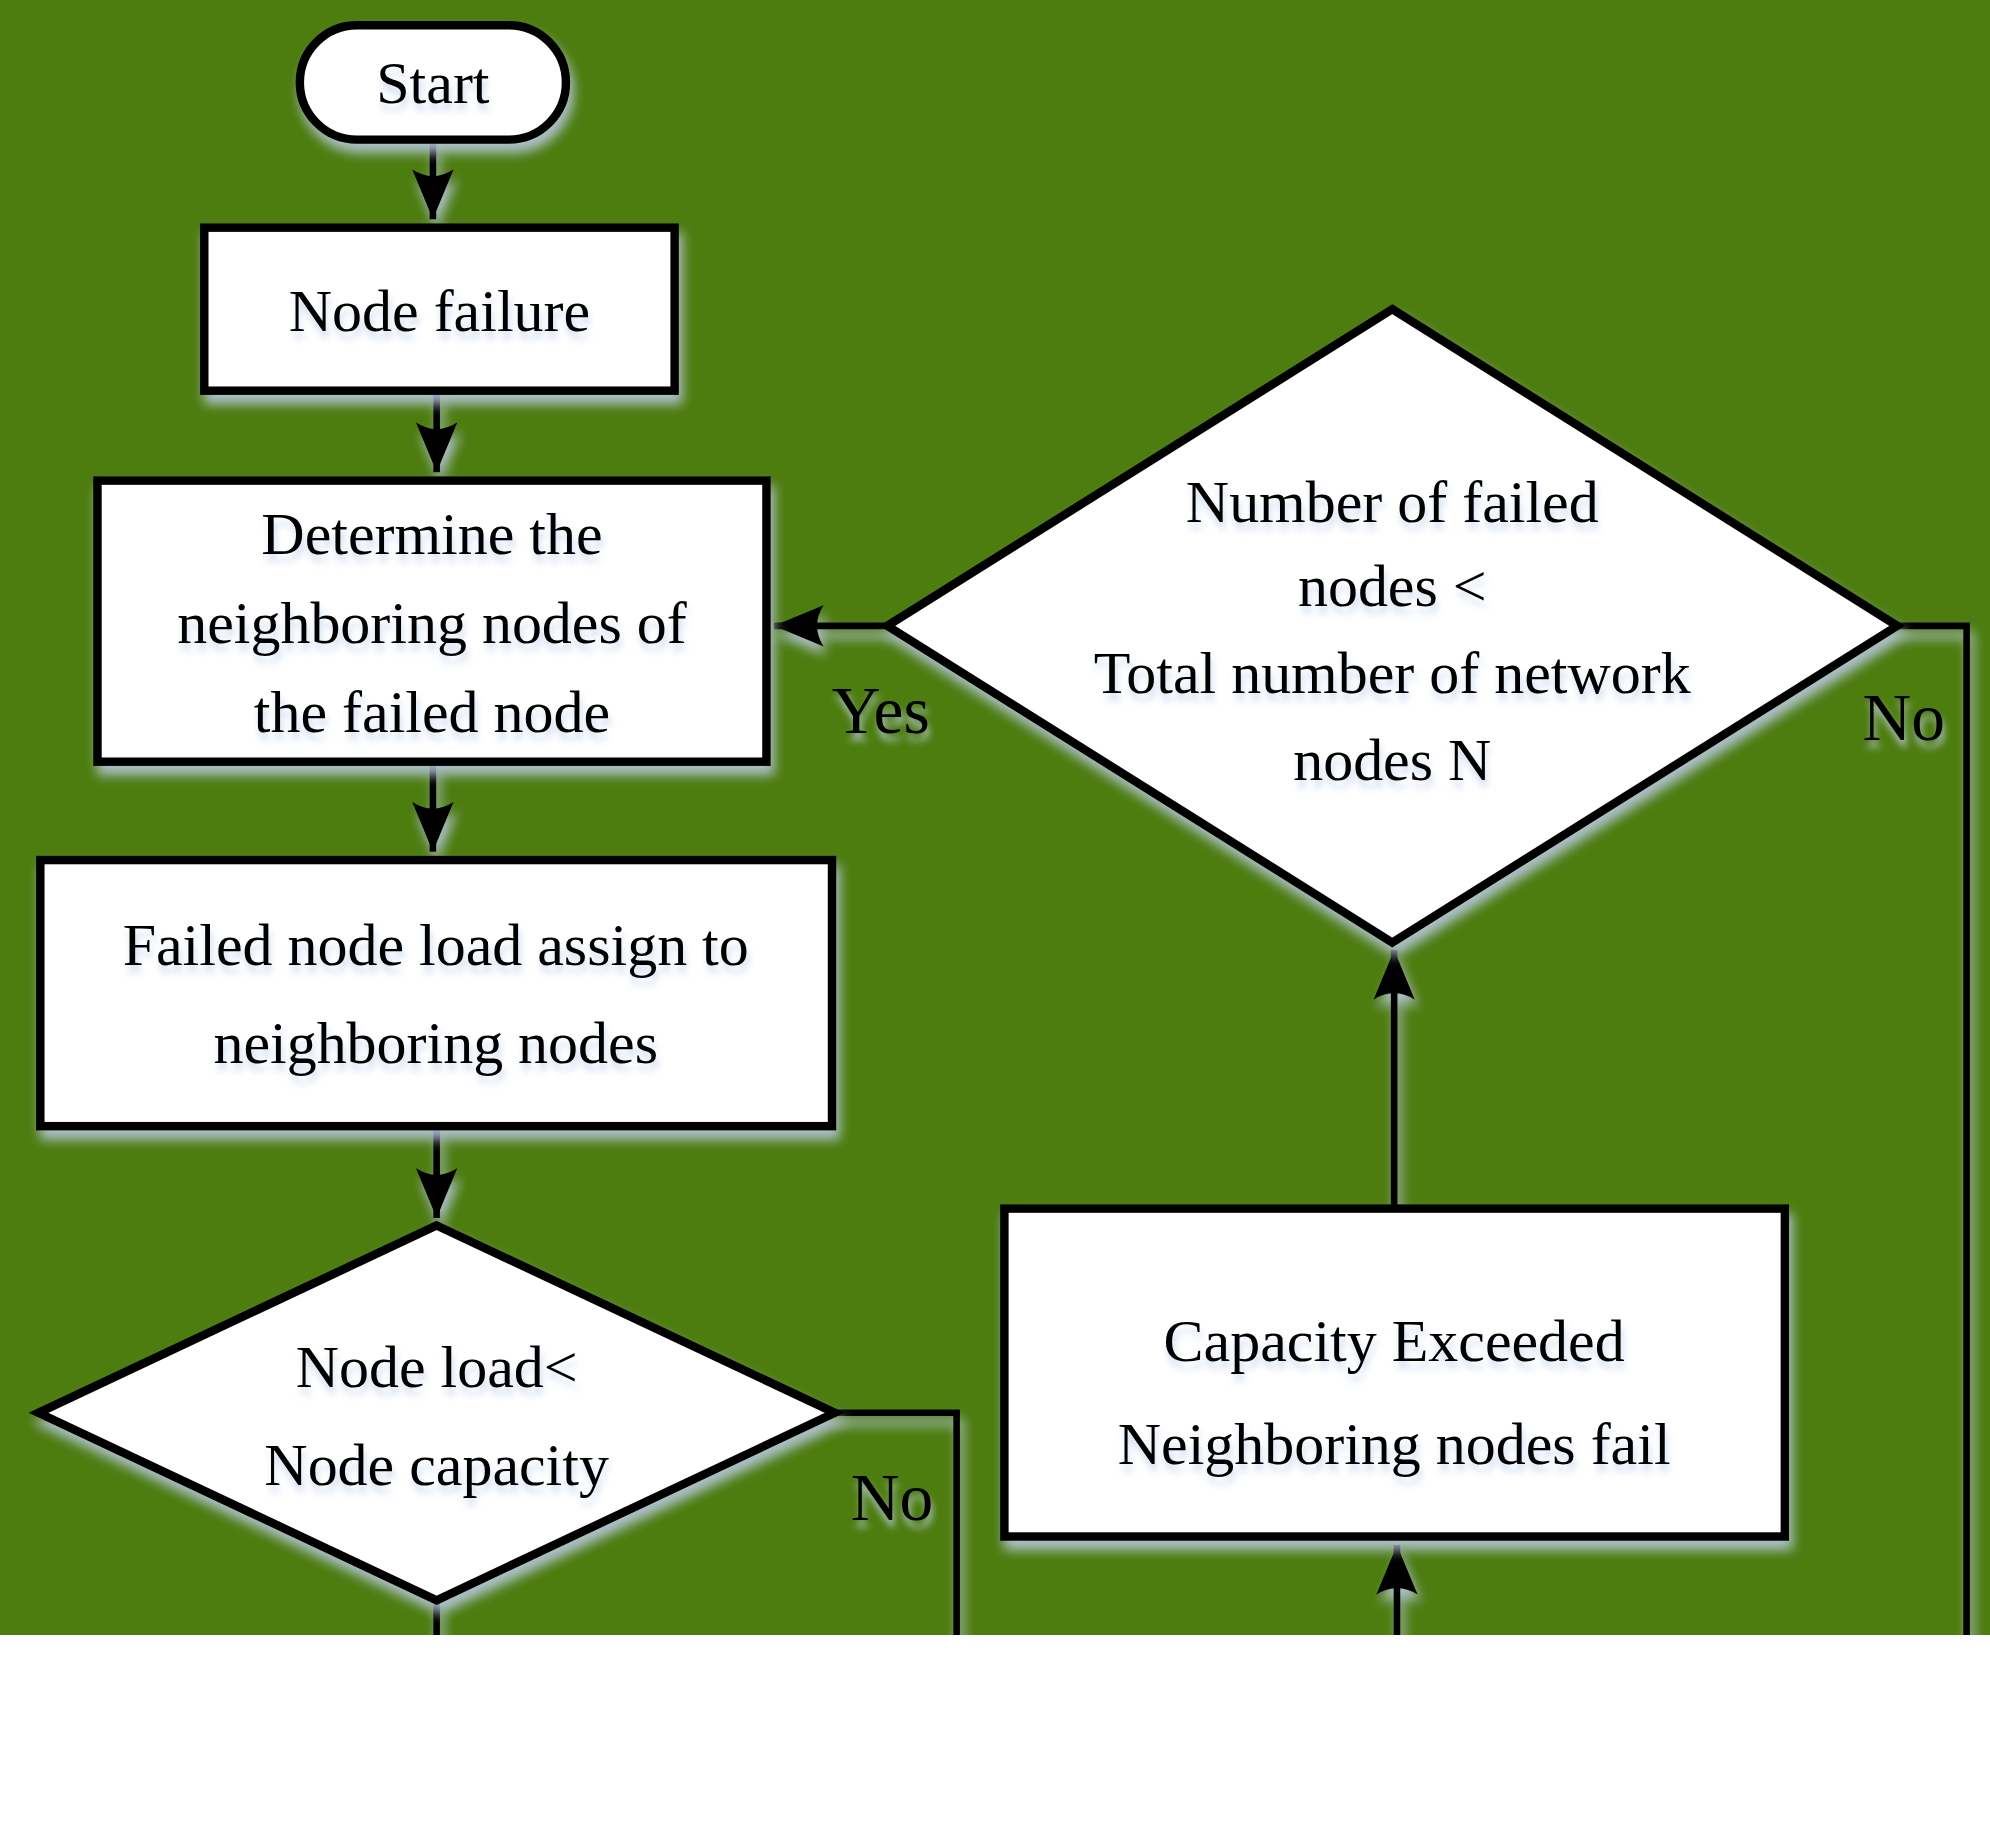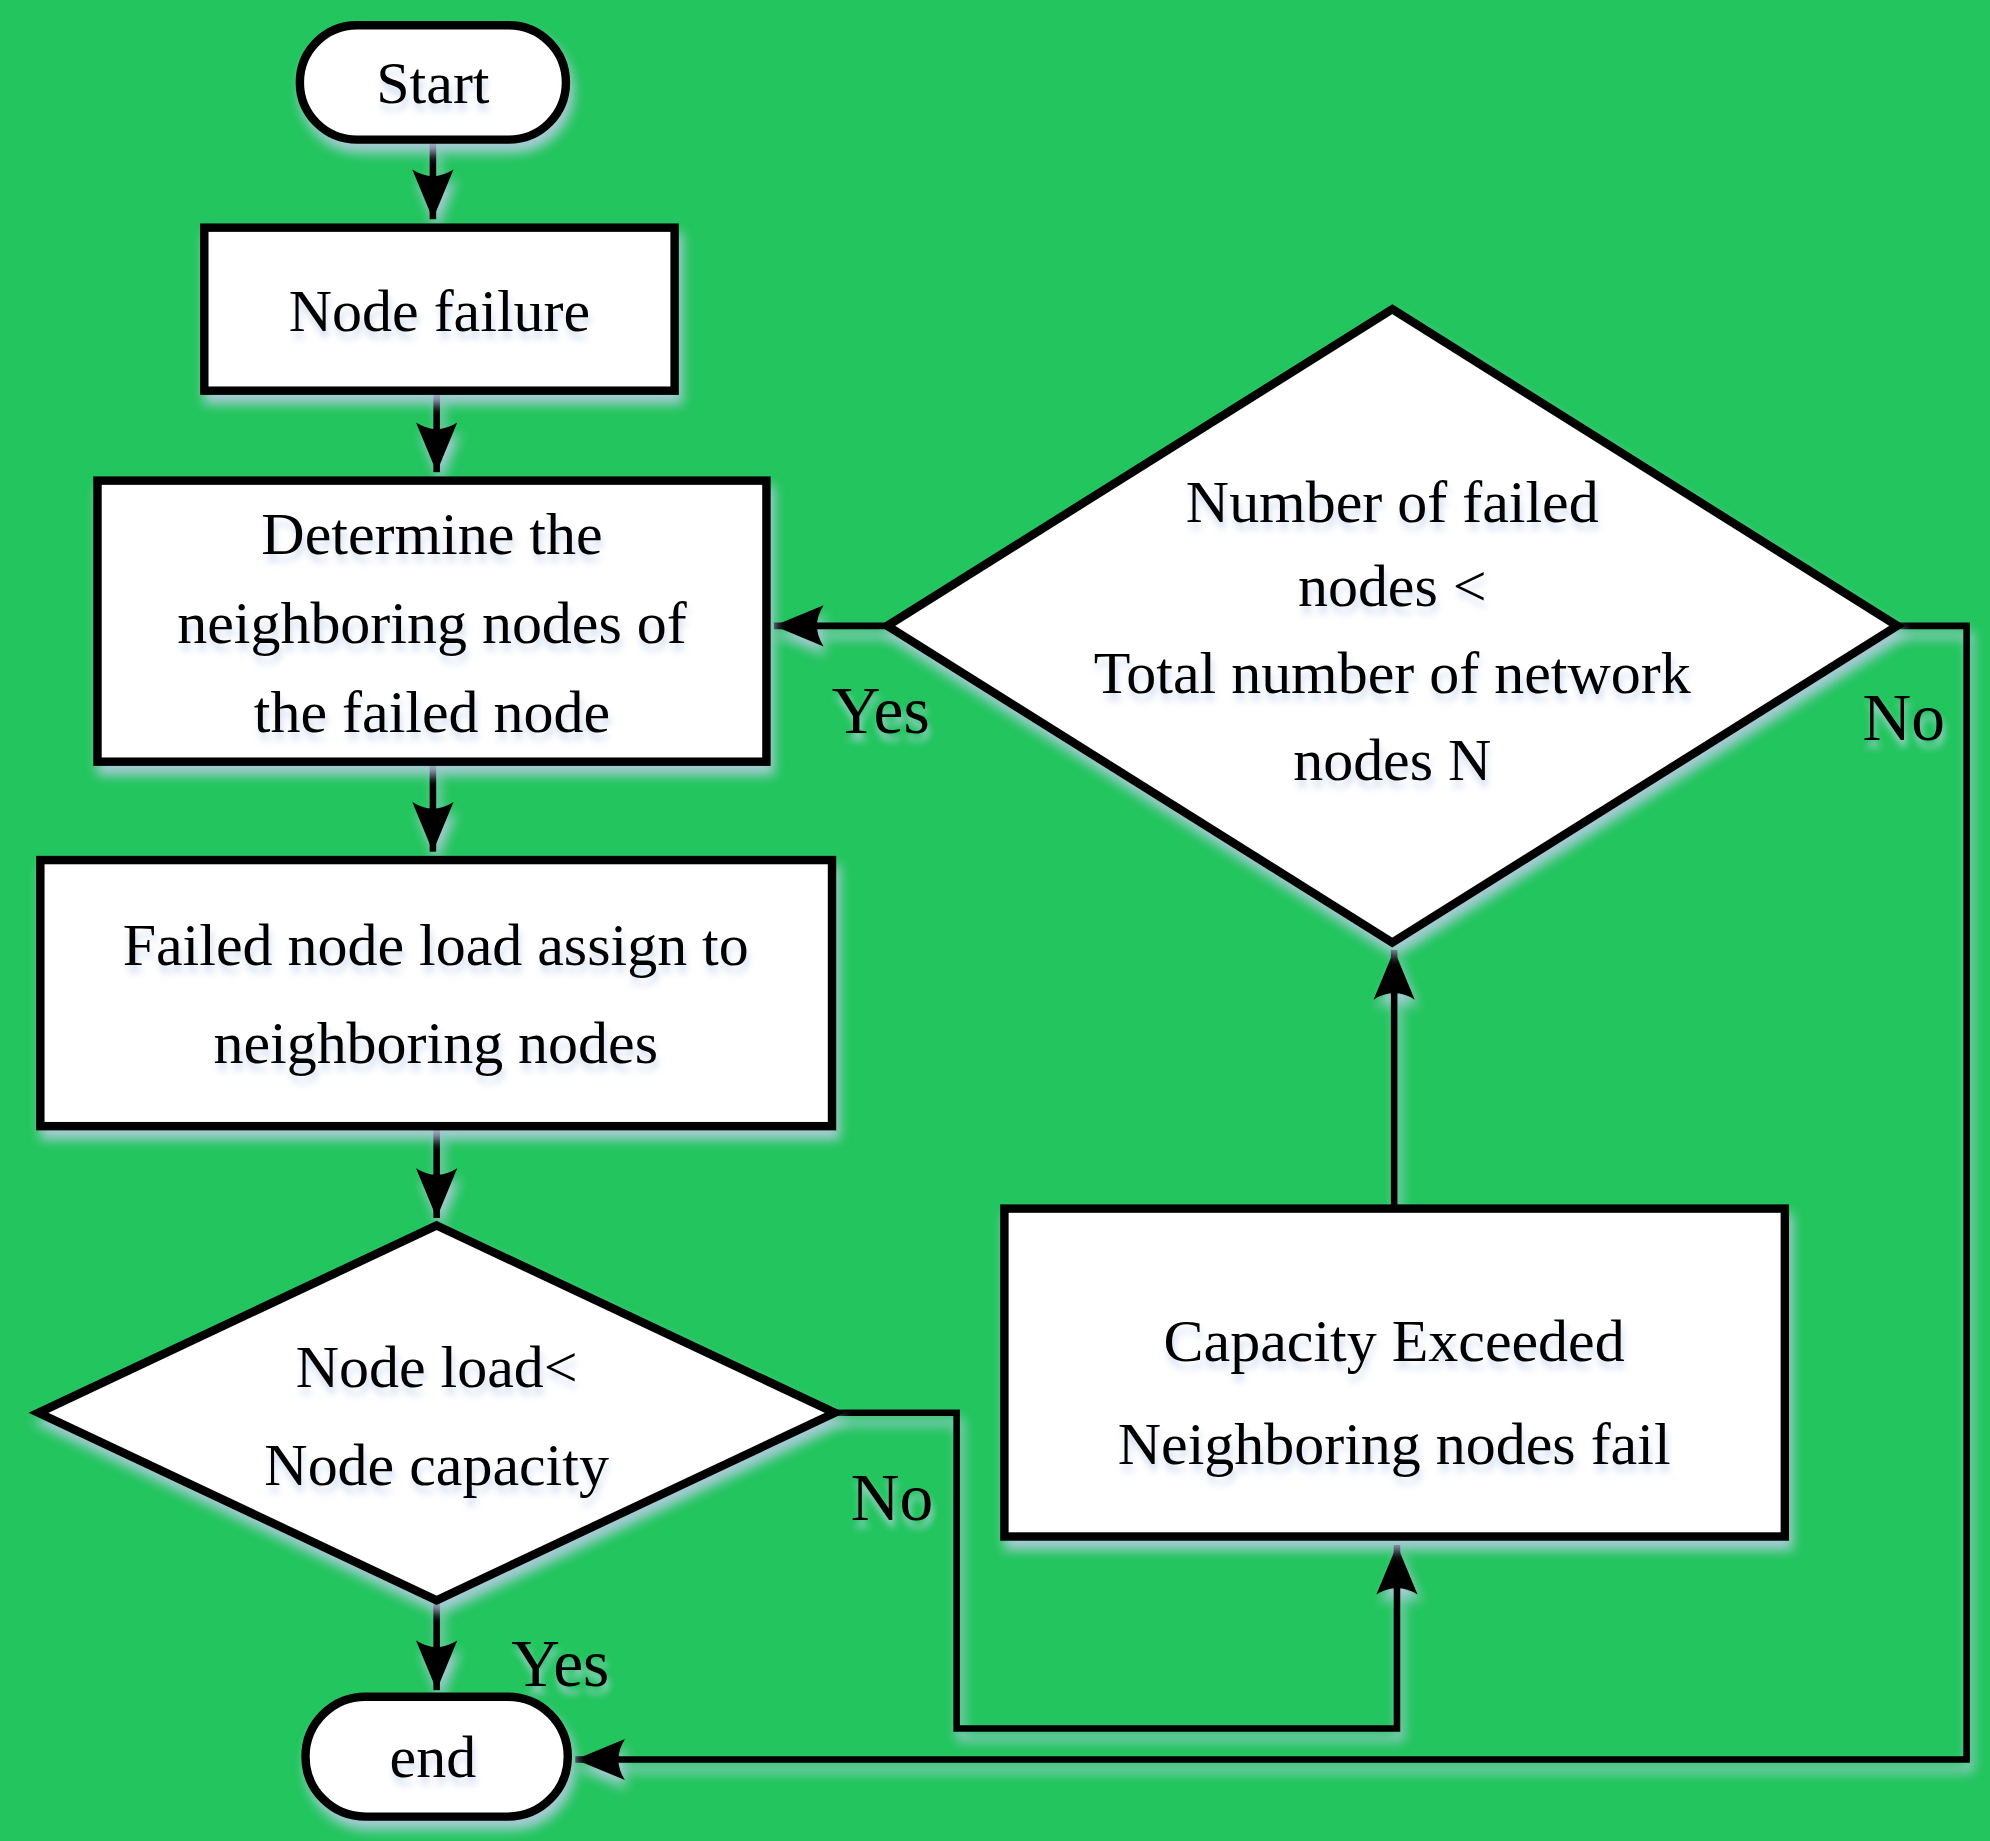--- a/index.html
+++ b/index.html
@@ -3,22 +3,22 @@
 <meta charset="utf-8">
 <style>
   html, body {
     margin: 0;
     padding: 0;
     background: #ffffff;
   }
   .stage {
     position: relative;
     width: 1991px;
-    height: 1841px;
-    background: #22c55e;
+    height: 1635px;
+    background: #4d7c0f;
     overflow: hidden;
   }
   svg { display: block; }
   .shape {
     fill: #ffffff;
     stroke: #000000;
     stroke-width: 9;
   }
   .connector {
     fill: none;

